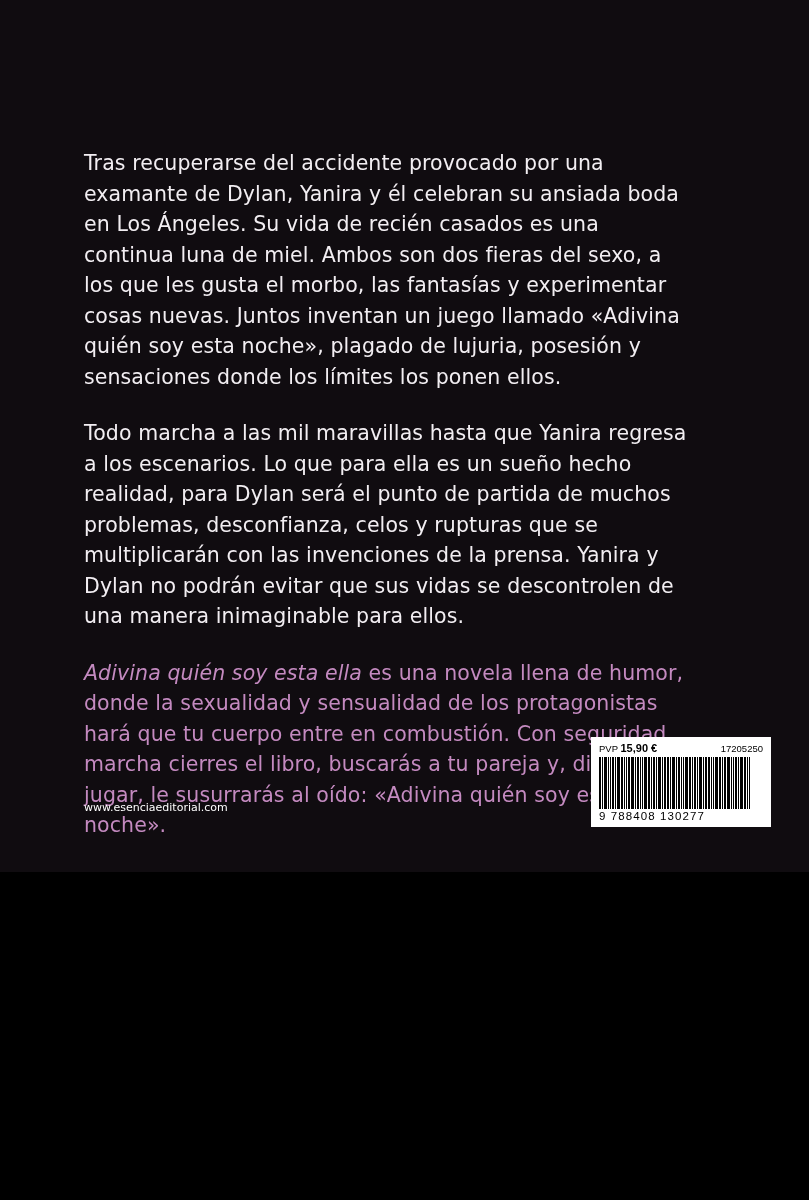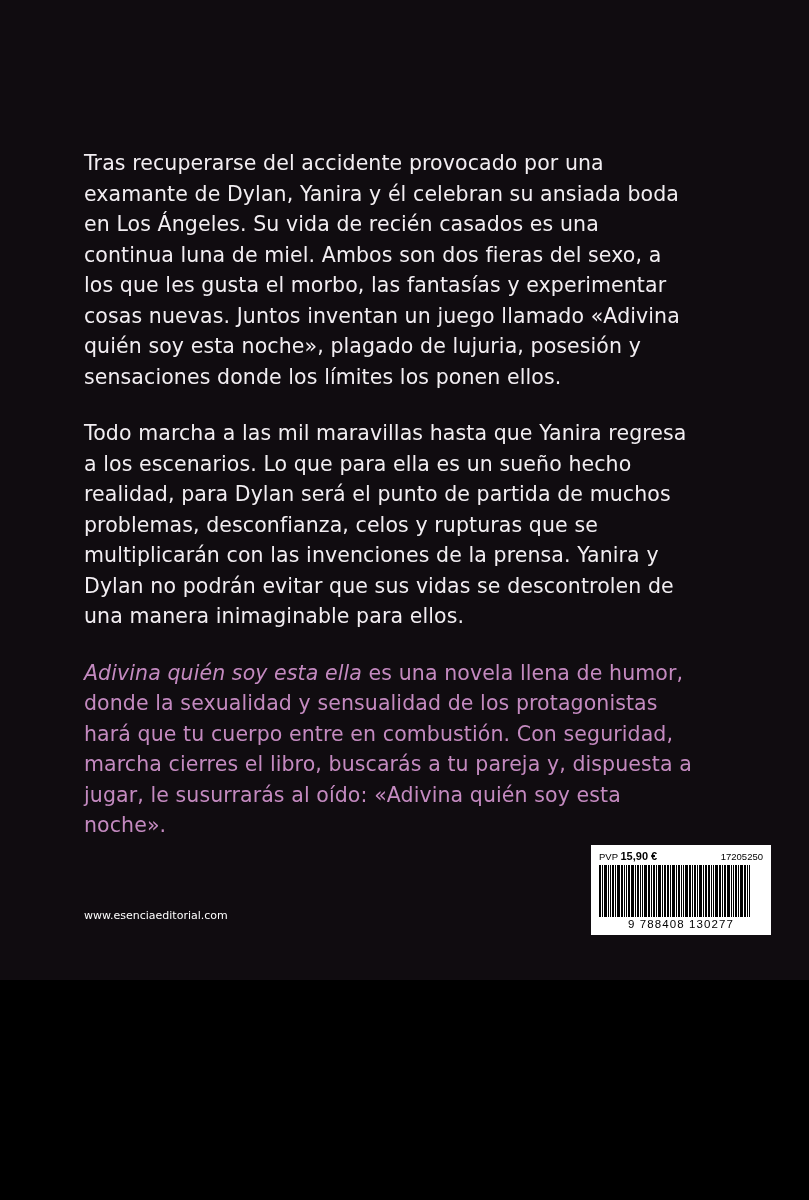--- a/index.html
+++ b/index.html
@@ -9,21 +9,21 @@
   }
   body {
     width: 809px;
     height: 1200px;
     overflow: hidden;
     font-family: "DejaVu Sans", sans-serif;
   }
   .back-cover {
     position: relative;
     width: 809px;
-    height: 980px;
+    height: 872px;
     background: #100c10;
     box-sizing: border-box;
   }
   .blurb {
     position: absolute;
     left: 84px;
     top: 148px;
     width: 610px;
   }
   .blurb p {
@@ -87,21 +87,20 @@
     align-items: stretch;
     gap: 1px;
     overflow: hidden;
   }
   .barcode-bars i {
     display: block;
     background: #000;
     height: 100%;
   }
   .barcode-number {
-    text-align: center;
     color: #000;
     font-size: 11.5px;
     font-family: "Liberation Sans", sans-serif;
     letter-spacing: 1.1px;
     margin-top: 1px;
   }
 </style>
 </head>
 <body>
 

